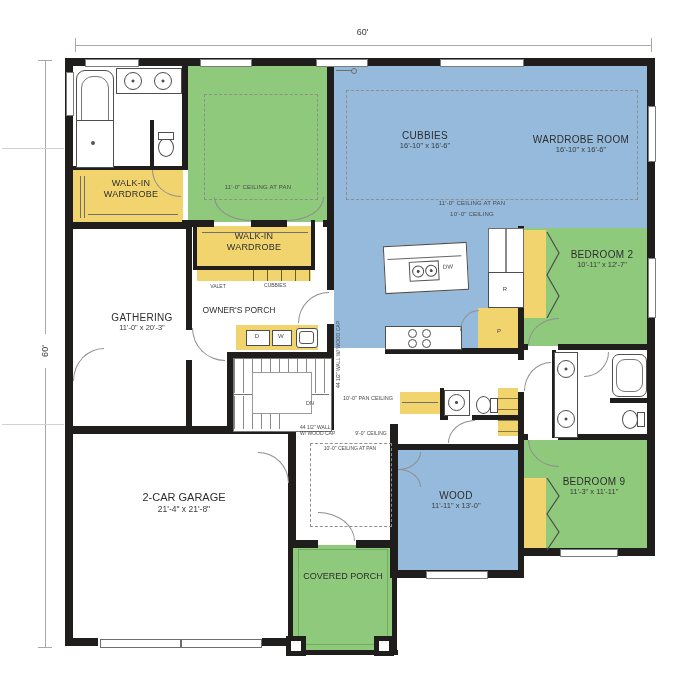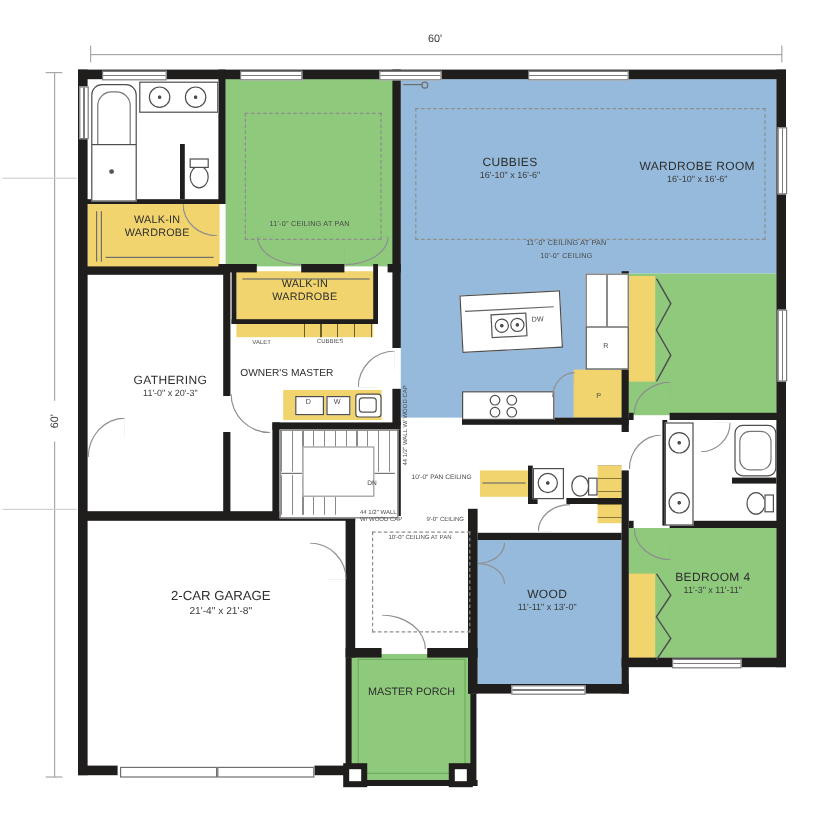--- a/index.html
+++ b/index.html
@@ -253,37 +253,41 @@
     <div class="t1">CUBBIES</div>
     <div class="t2">16'-10" x 16'-6"</div>
   </div>
   <div class="lbl" style="left:516px;top:134px;width:130px;">
     <div class="t1">WARDROBE ROOM</div>
     <div class="t2">16'-10" x 16'-6"</div>
   </div>
   <div class="lbl n6" style="left:412px;top:200px;width:120px;">11'-0" CEILING AT PAN</div>
   <div class="lbl n6" style="left:412px;top:211px;width:120px;">10'-0" CEILING</div>
 
+  <div class="lbl" style="left:542px;top:249px;width:120px;">
+    <div class="t1">BEDROOM 2</div>
+    <div class="t2">10'-11" x 12'-7"</div>
+  </div>
   <div class="lbl" style="left:534px;top:476px;width:120px;">
-    <div class="t1">BEDROOM 4</div>
+    <div class="t1">BEDROOM 9</div>
     <div class="t2">11'-3" x 11'-11"</div>
   </div>
   <div class="lbl" style="left:398px;top:490px;width:116px;">
     <div class="t1">WOOD</div>
     <div class="t2">11'-11" x 13'-0"</div>
   </div>
   <div class="lbl" style="left:82px;top:312px;width:120px;">
     <div class="t1">GATHERING</div>
     <div class="t2">11'-0" x 20'-3"</div>
   </div>
-  <div class="lbl" style="left:184px;top:305px;width:110px;font-size:8.5px;">OWNER'S MASTER</div>
+  <div class="lbl" style="left:184px;top:305px;width:110px;font-size:8.5px;">OWNER'S PORCH</div>
   <div class="lbl" style="left:114px;top:491px;width:140px;">
     <div style="font-size:11px;">2-CAR GARAGE</div>
     <div style="font-size:8.5px;color:#3c3c3c;">21'-4" x 21'-8"</div>
   </div>
-  <div class="lbl" style="left:295px;top:571px;width:96px;font-size:9px;">MASTER PORCH</div>
+  <div class="lbl" style="left:295px;top:571px;width:96px;font-size:9px;">COVERED PORCH</div>
 
   <div class="lbl n45" style="left:198px;top:284px;width:40px;">VALET</div>
   <div class="lbl n45" style="left:242px;top:283px;width:66px;">CUBBIES</div>
   <span class="lbl n6" style="left:249px;top:333px;width:16px;">D</span>
   <span class="lbl n6" style="left:273px;top:333px;width:16px;">W</span>
 
 </div>
 
 </body></html>

